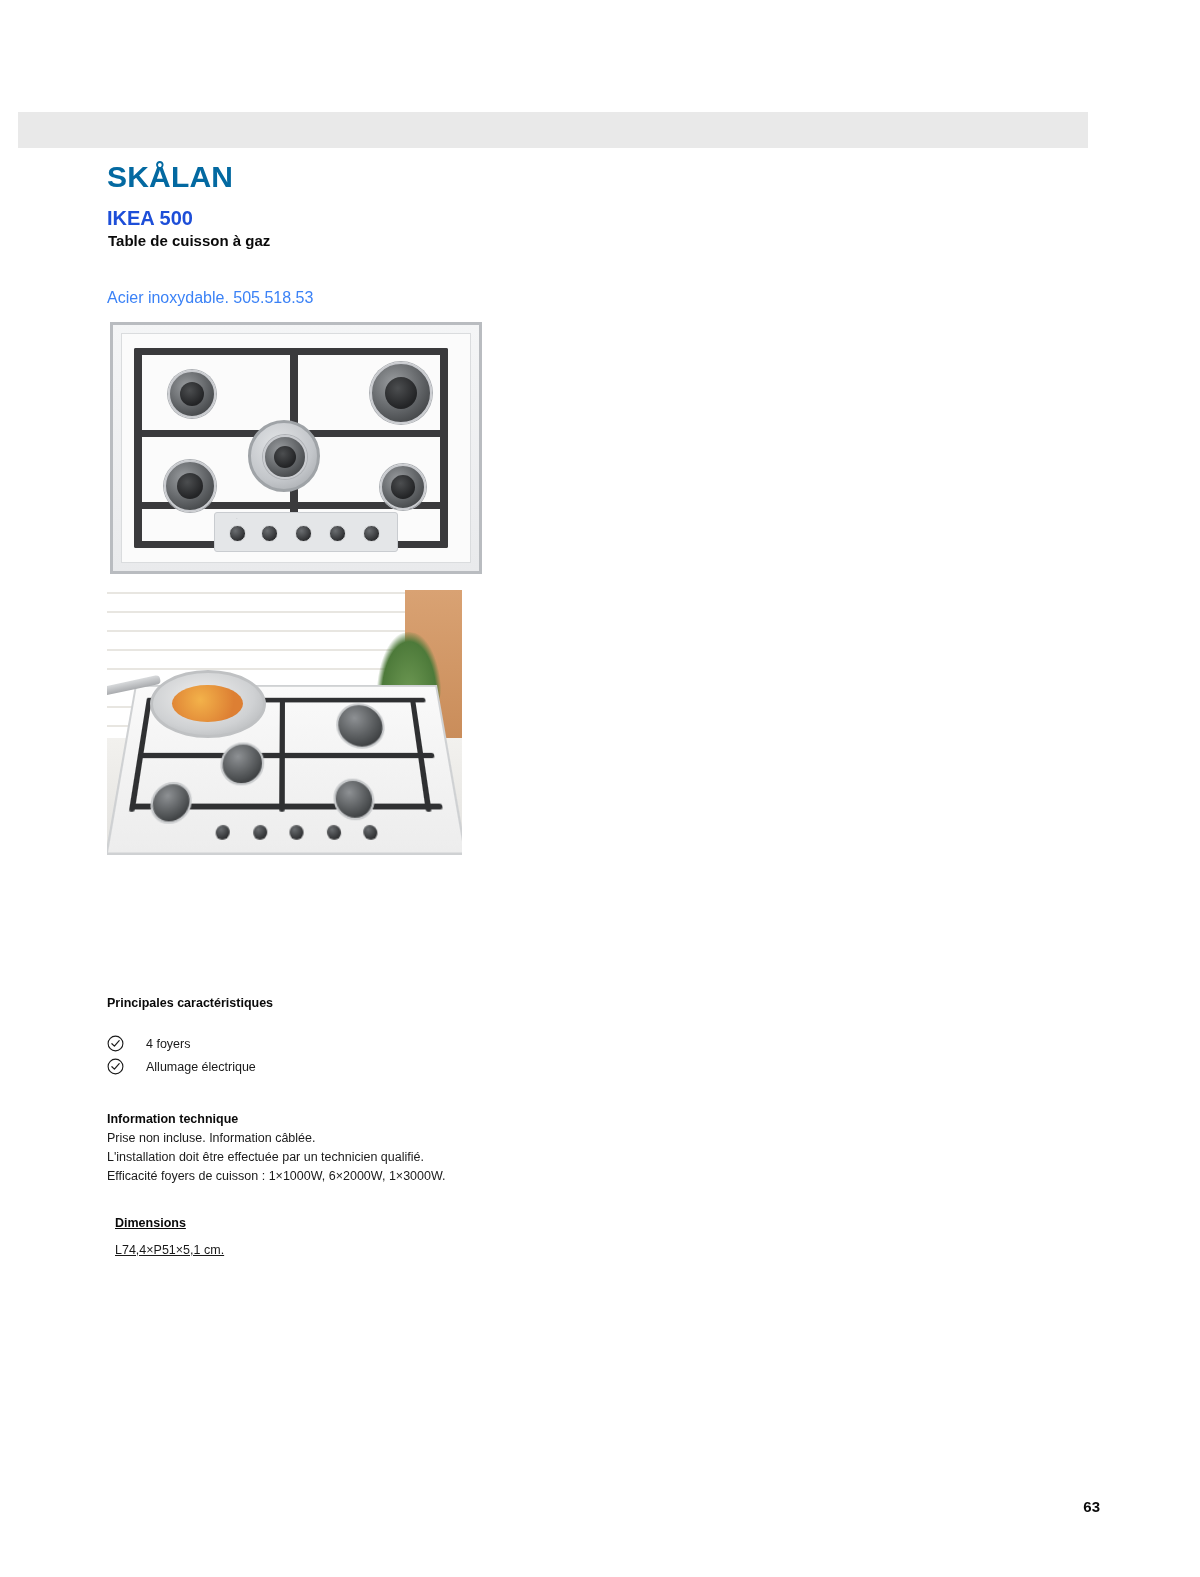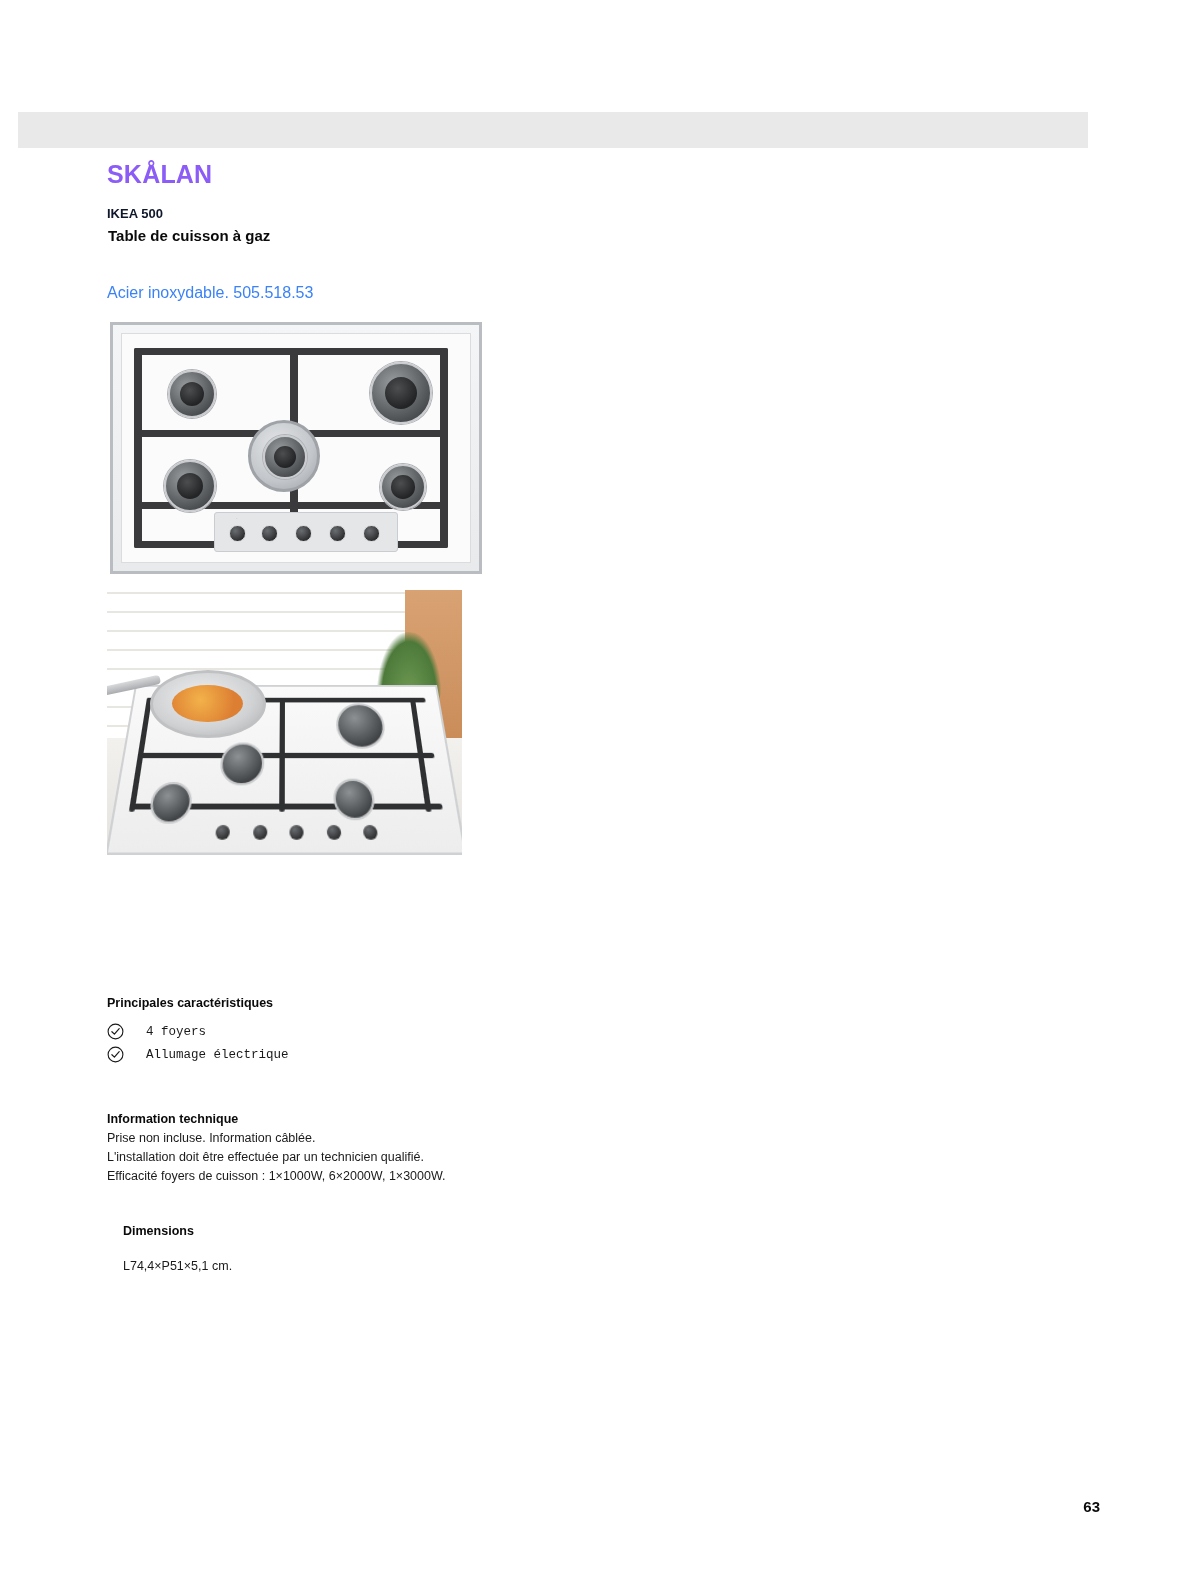--- a/index.html
+++ b/index.html
@@ -36,33 +36,33 @@
   }
 
   .content {
     position: absolute;
     left: 107px;
     top: 160px;
     width: 520px;
   }
 
   .product-name {
-    font-size: 25px;
+    font-size: 30px;
     font-weight: bold;
     letter-spacing: 0.2px;
     margin: 0 0 14px 0;
-    color: #8b5cf6;
+    color: #0369a1;
   }
 
   .series {
-    font-size: 13px;
+    font-size: 20px;
     font-weight: bold;
     margin: 0;
     line-height: 21px;
-    color: #0f172a;
+    color: #1d4ed8;
   }
 
   .subtitle {
     font-size: 15px;
     font-weight: bold;
     margin: 1px;
     line-height: 21px;
     color: #0a0a0a;
   }
 
@@ -273,21 +273,21 @@
     color: #0a0a0a;
     margin: 0 0 8px 0;
   }
 
   .features {
     position: absolute;
     left: 107px;
     top: 996px;
     width: 440px;
   }
-  .feat-list { margin-top: 10px; font-family: Liberation Mono, monospace; }
+  .feat-list { margin-top: 22px; }
   .feat-row {
     display: flex;
     align-items: center;
     height: 23px;
     font-size: 12.5px;
     color: #1a1a1a;
   }
   .feat-row.disabled { color: #b6b6b6; }
   .feat-icon {
     width: 17px;
@@ -310,21 +310,21 @@
 
   .dims {
     position: absolute;
     left: 107px;
     top: 1206px;
     width: 470px;
     font-size: 12.5px;
     line-height: 19px;
     color: #1a1a1a;
   }
-  .dims p { margin: 16px; }
+  .dims p { margin: 8px; text-decoration: underline; }
 
   .page-number {
     position: absolute;
     right: 100px;
     bottom: 62px;
     font-size: 15px;
     font-weight: bold;
     color: #0a0a0a;
   }
 </style>

